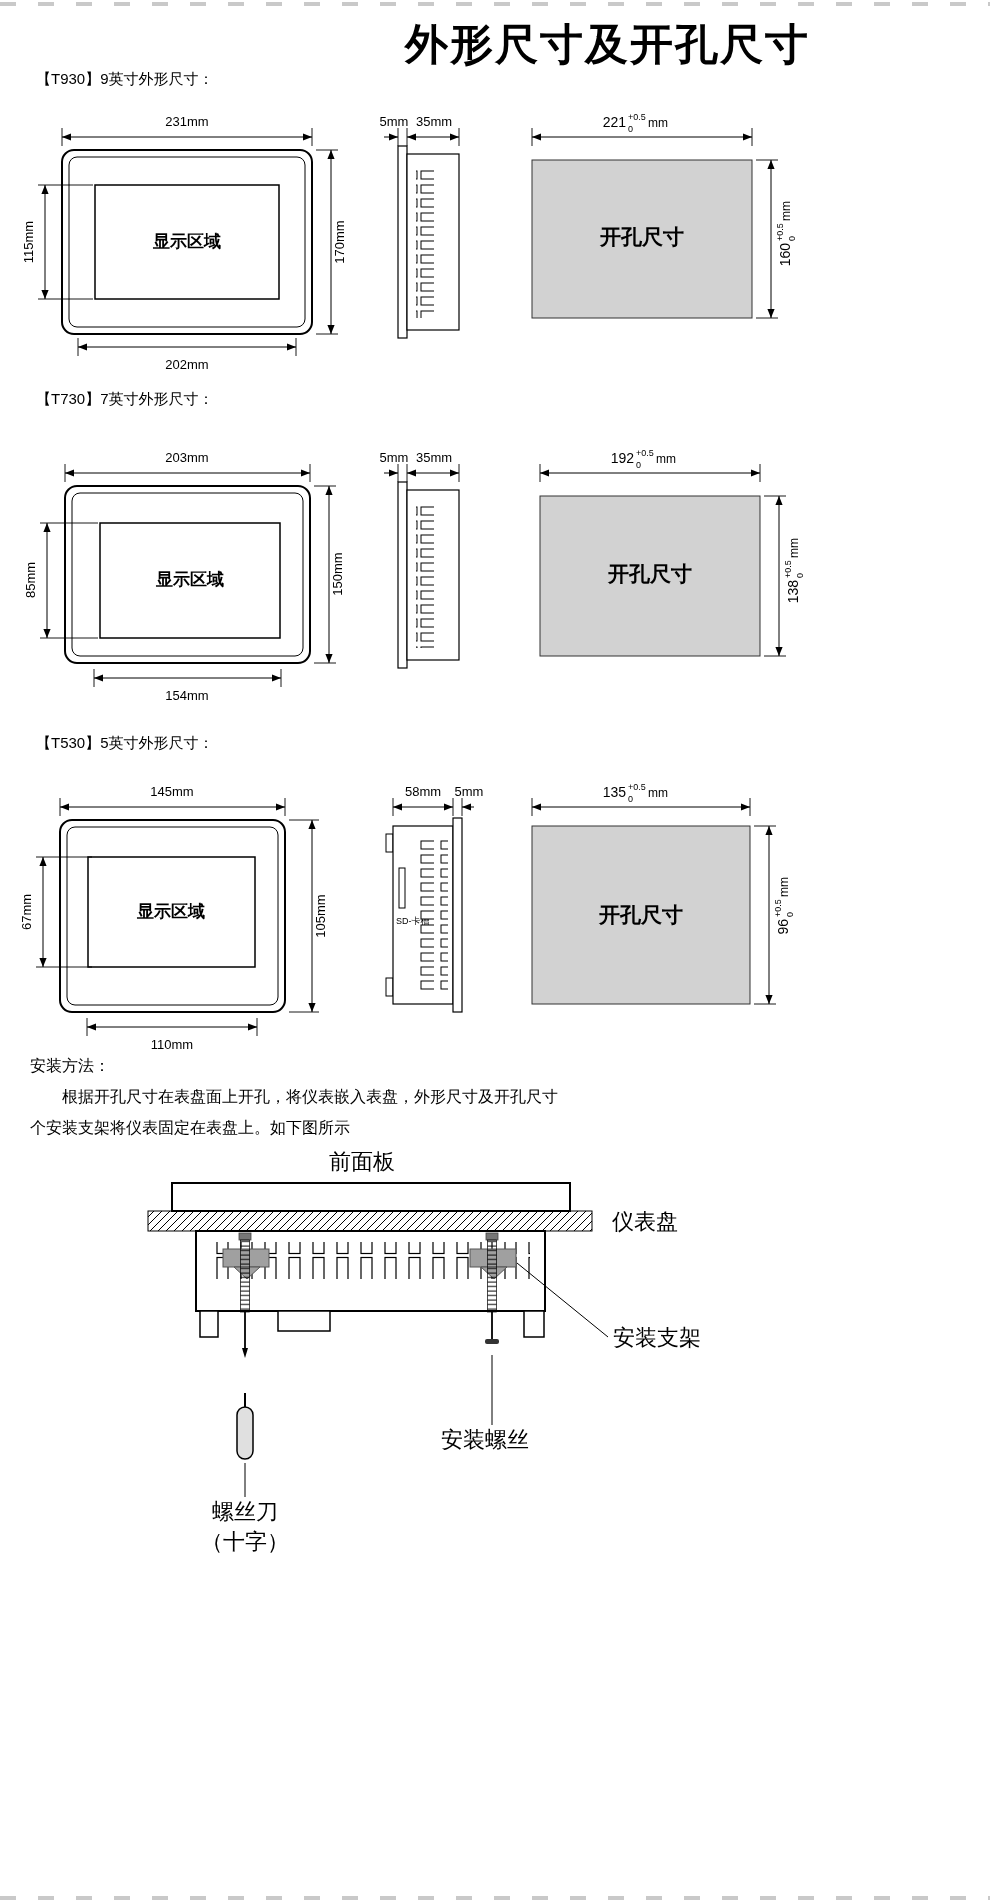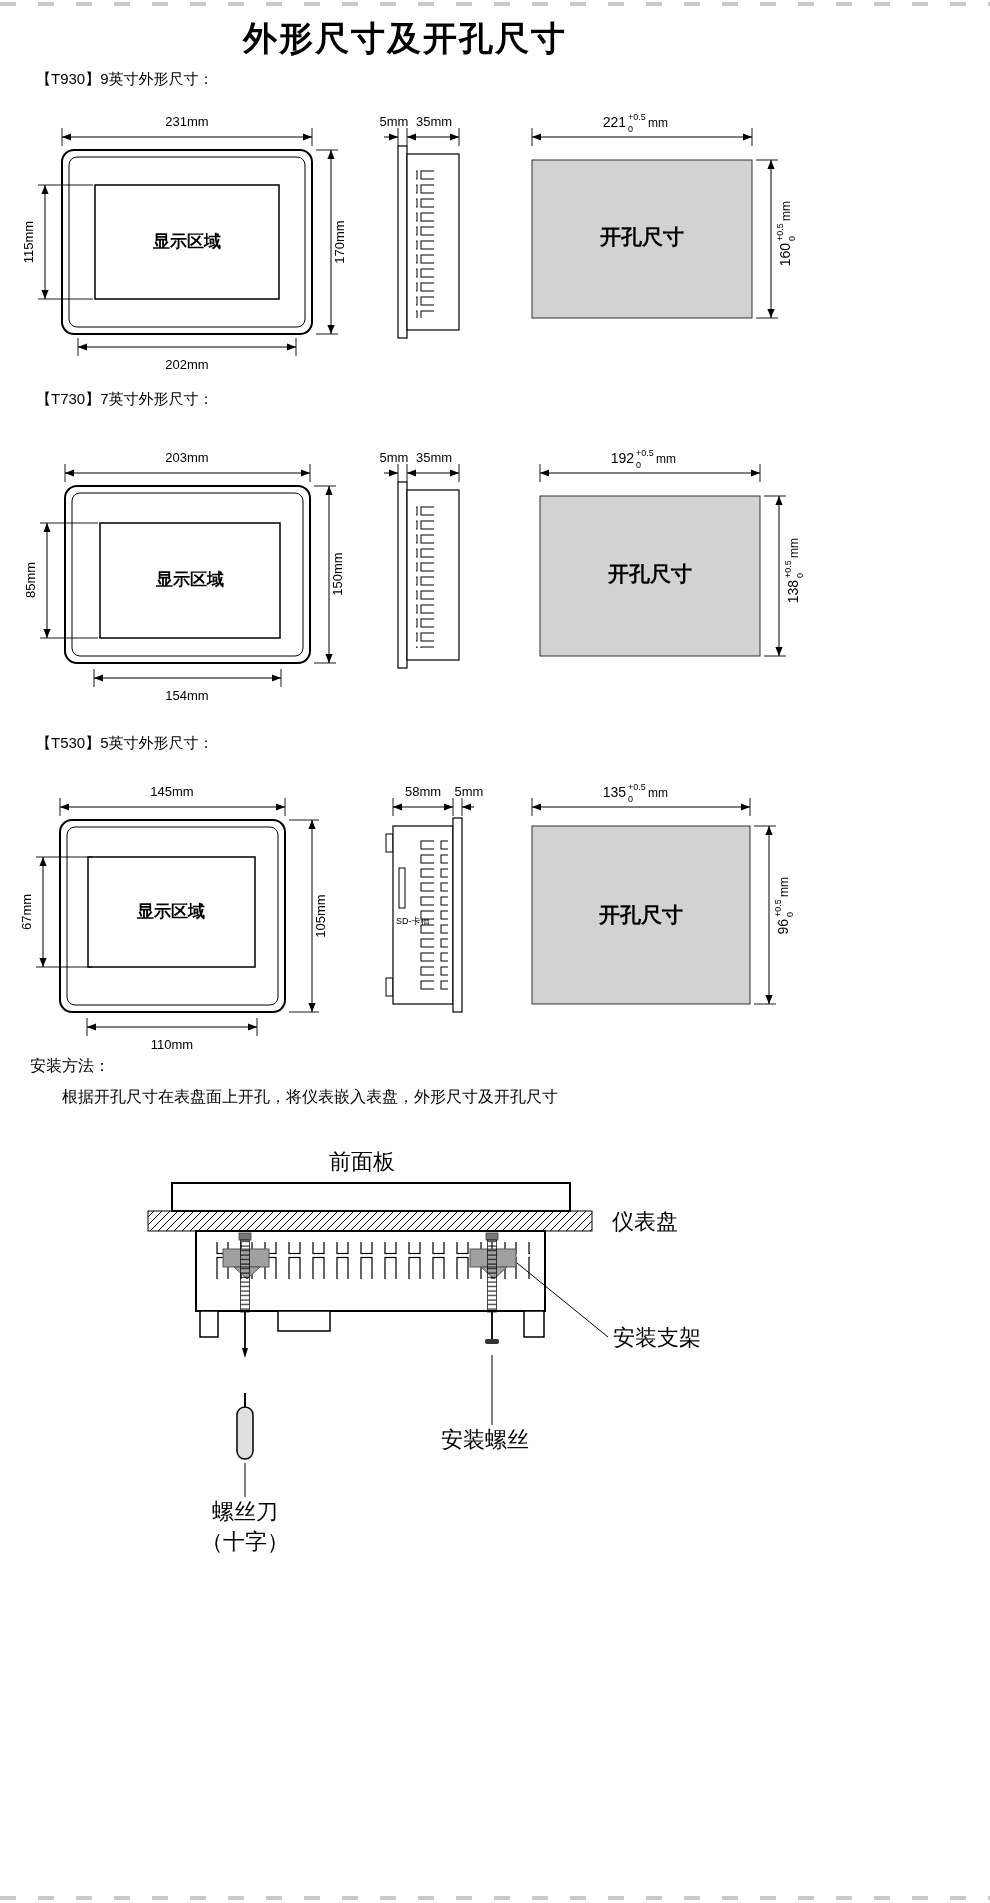--- a/index.html
+++ b/index.html
@@ -7,22 +7,22 @@
   body {
     width:990px; height:1903px; position:relative; overflow:hidden;
     font-family:"Liberation Sans", sans-serif; color:#000;
   }
   .layer { position:absolute; }
   .edge {
     position:absolute; left:0; right:0; height:4px;
     background:repeating-linear-gradient(90deg,#c9c9c9 0 16px,transparent 16px 38px);
   }
   .page-title {
-    position:absolute; top:16px; left:0; width:810px; text-align:center;
-    font-size:34px; font-weight:bold; letter-spacing:2px;
+    position:absolute; top:16px; left:0; width:810px; text-align:right;
+    font-size:43px; font-weight:bold; letter-spacing:2px;
     font-family:"Liberation Sans", sans-serif;
   }
   .sec-heading {
     position:absolute; left:36px; font-size:15px; font-weight:normal;
     font-family:"Liberation Sans", sans-serif;
   }
   .install-text {
     position:absolute; top:1050px; left:30px; width:800px;
     font-family:"Liberation Serif", serif; font-size:16px; line-height:31px;
   }
@@ -300,20 +300,21 @@
         <text x="-2" y="9" class="tols">0</text>
         <text x="18" y="4" class="tolu">mm</text>
       </g>
     </g>
   </g>
 </svg>
 
 <div class="install-text">
   <div>安装方法：</div>
   <div class="indent">根据开孔尺寸在表盘面上开孔，将仪表嵌入表盘，外形尺寸及开孔尺寸</div>
+  <div>个安装支架将仪表固定在表盘上。如下图所示</div>
 </div>
 
 <svg class="layer" style="top:1145px;left:20px" width="850" height="430">
   <defs>
     <pattern id="hatch" width="8" height="8" patternUnits="userSpaceOnUse">
       <path d="M-2,2 l4,-4 M0,8 l8,-8 M6,10 l4,-4" stroke="#000" stroke-width="1" fill="none"></path>
     </pattern>
     <pattern id="vslots" width="24" height="37" patternUnits="userSpaceOnUse">
       <rect x="5" y="1.5" width="11" height="33" fill="#fff" stroke="#000" stroke-width="1.2"></rect>
     </pattern>

